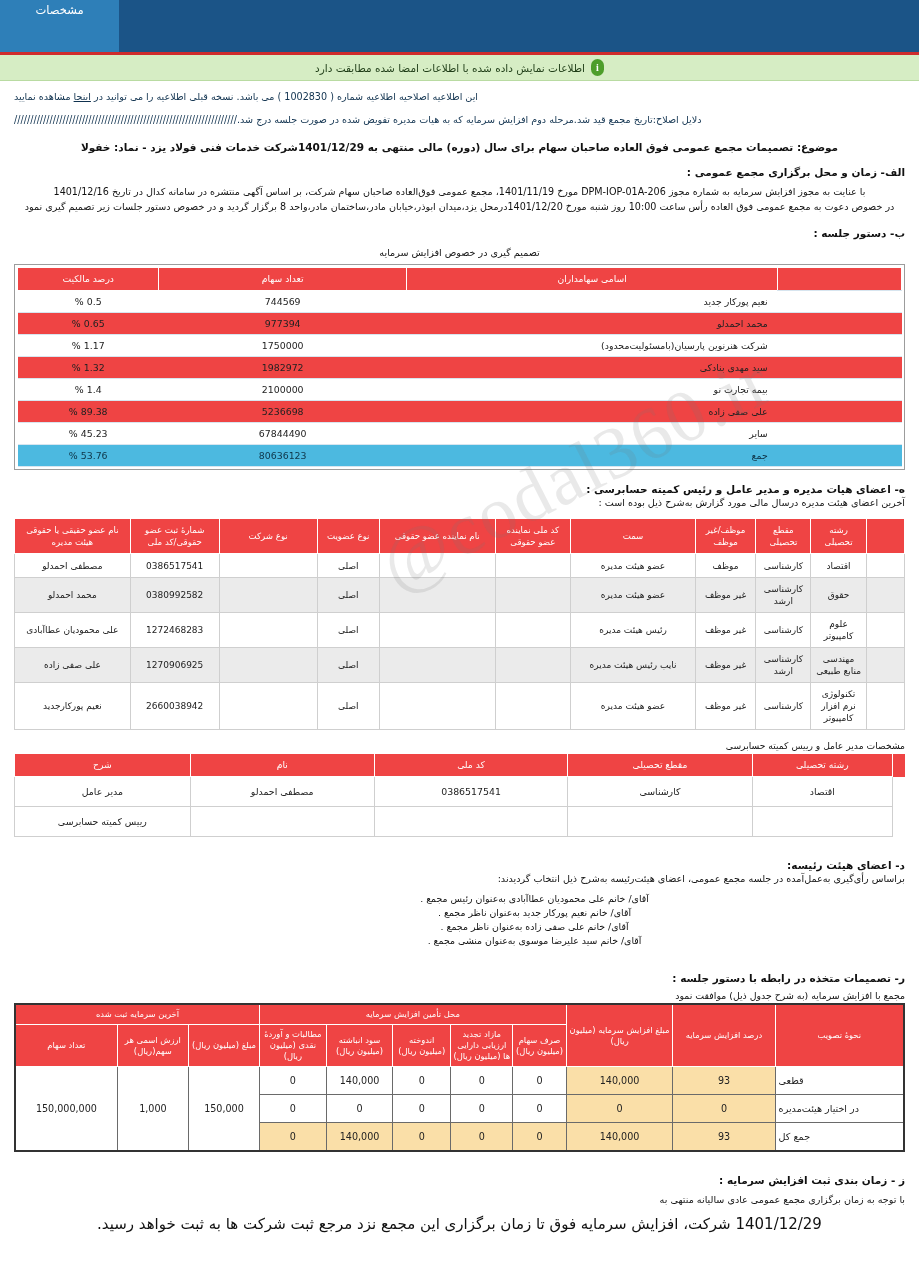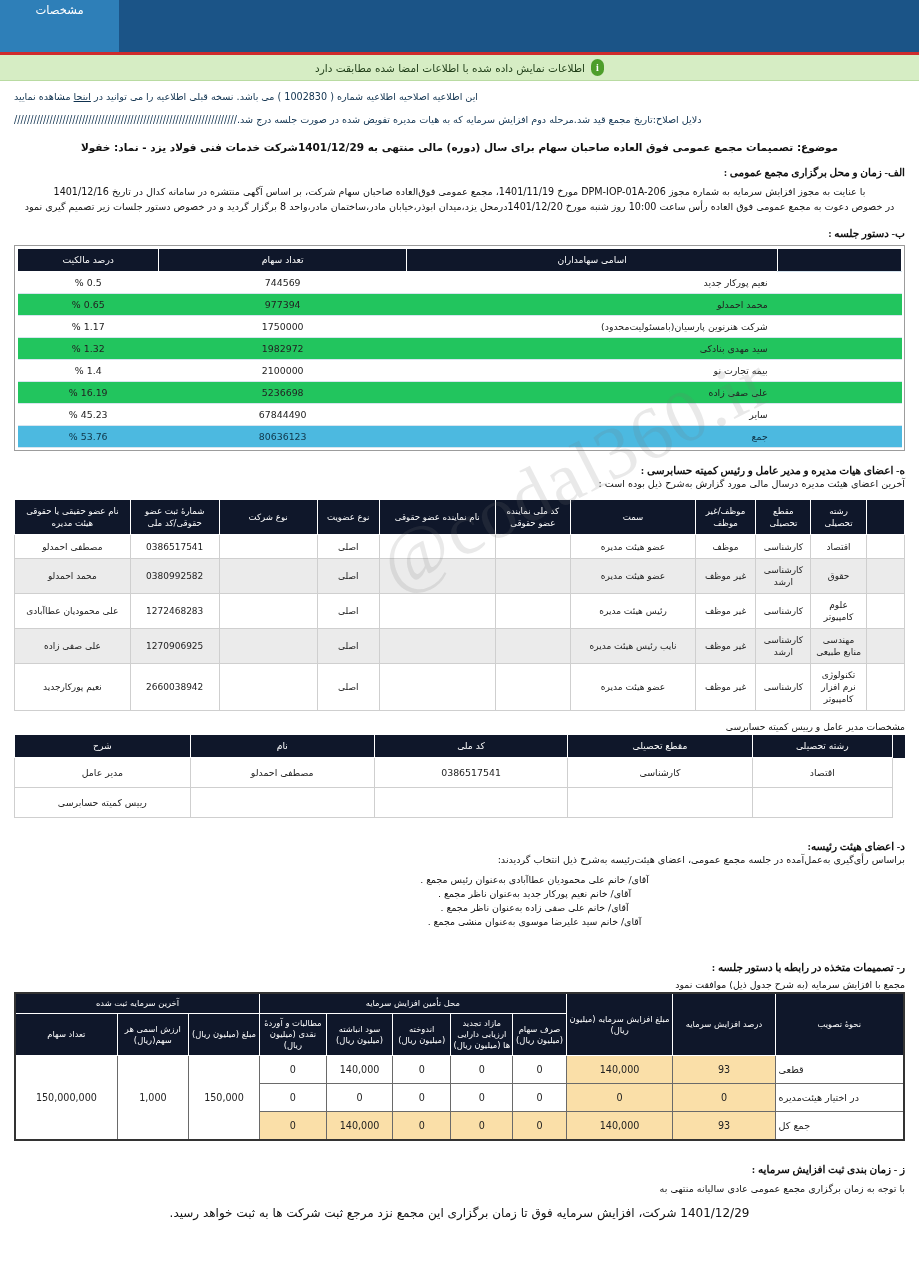--- a/index.html
+++ b/index.html
@@ -118,21 +118,20 @@
     color: #111;
     margin-top: 14px;
   }
 
   .sec-head {
     font-size: 10.5px;
     font-weight: bold;
     color: #111;
     text-align: right;
     margin: 13px 0 6px 0;
-    font-family: Liberation Serif, serif;
   }
   .sec-head.tight { margin-bottom: 2px; }
   .sec-sub {
     font-size: 9.6px;
     color: #111;
     text-align: right;
     margin: 0 0 4px 0;
   }
   .body-line {
     font-size: 9.6px;
@@ -161,40 +160,40 @@
     width: 100%;
     font-size: 9.4px;
   }
   .tbl-wrap {
     border: 1px solid #9c9c9c;
     padding: 2px;
     background: #ffffff;
     margin-top: 4px;
   }
   th {
-    background: #0f172a;
+    background: #ef4444;
     color: #ffffff;
     font-weight: normal;
     padding: 5px 4px;
     border: 1px solid #ffffff;
     text-align: center;
     line-height: 12px;
     font-size: 9.2px;
   }
   td {
     border-bottom: 1px solid #d7e5ef;
     padding: 4px 6px;
     text-align: center;
     color: #222;
     height: 13px;
   }
 
   
   .tbl-shareholders td.name-cell { text-align: right; padding-right: 10px; }
-  .tbl-shareholders tr.alt td { background: #22c55e; }
+  .tbl-shareholders tr.alt td { background: #ef4444; }
   .tbl-shareholders tr.total td {
     background: #4cb9e0;
     color: #0f3548;
   }
   .tbl-shareholders td.gutter, .tbl-shareholders th.gutter { width: 18px; border-bottom: 1px solid #d7e5ef; }
 
   
   .tbl-board td {
     border: 1px solid #cfcfcf;
     line-height: 12px;
@@ -236,21 +235,21 @@
   .tbl-capital td.label-cell { text-align: left; }
 
   .footer-note {
     font-size: 9.6px;
     line-height: 15px;
     color: #111;
     text-align: right;
     margin-top: 4px;
   }
   .footer-para {
-    font-size: 12px;
+    font-size: 15px;
     line-height: 15px;
     color: #111;
     text-align: center;
     margin-top: 2px;
   }
   .mini-caption {
     font-size: 9.2px;
     color: #111;
     text-align: right;
     margin: 10px 0 2px 0;
@@ -287,20 +286,21 @@
 
   <p class="para slashes">دلایل اصلاح:تاریخ مجمع قید شد.مرحله دوم افزایش سرمایه که به هیات مدیره تفویض شده در صورت جلسه درج شد./////////////////////////////////////////////////////////////////////</p>
 
   <p class="subject">موضوع: تصمیمات مجمع عمومی فوق العاده صاحبان سهام برای سال (دوره) مالی منتهی به 1401/12/29شرکت خدمات فنی فولاد یزد - نماد: خفولا</p>
 
   <p class="sec-head">الف- زمان و محل برگزاری مجمع عمومی :</p>
   <p class="body-line center-ish">با عنایت به مجوز افزایش سرمایه به شماره مجوز DPM-IOP-01A-206 مورخ 1401/11/19، مجمع عمومی فوق‌العاده صاحبان سهام شرکت، بر اساس آگهی منتشره در سامانه کدال در تاریخ 1401/12/16</p>
   <p class="body-line center-ish">در خصوص دعوت به مجمع عمومی فوق العاده رأس ساعت 10:00 روز شنبه مورخ 1401/12/20درمحل یزد،میدان ابوذر،خیابان مادر،ساختمان مادر،واحد 8  برگزار گردید و در خصوص دستور جلسات زیر تصمیم گیری نمود</p>
 
   <p class="sec-head">ب- دستور جلسه :</p>
+  <p class="body-line center-ish">تصمیم گیری در خصوص افزایش سرمایه</p>
 
   <div class="tbl-wrap">
     <table class="tbl-shareholders">
       <thead>
         <tr>
           <th class="gutter"></th>
           <th style="width:42%">اسامی سهامداران</th>
           <th style="width:28%">تعداد سهام</th>
           <th style="width:16%">درصد مالکیت</th>
         </tr>
@@ -333,21 +333,21 @@
         <tr>
           <td class="gutter"></td>
           <td class="name-cell">بیمه تجارت نو</td>
           <td>2100000</td>
           <td>1.4 %</td>
         </tr>
         <tr class="alt">
           <td class="gutter"></td>
           <td class="name-cell">علی صفی زاده</td>
           <td>5236698</td>
-          <td>16.19 %</td>
+          <td>89.38 %</td>
         </tr>
         <tr>
           <td class="gutter"></td>
           <td class="name-cell">سایر</td>
           <td>67844490</td>
           <td>45.23 %</td>
         </tr>
         <tr class="total">
           <td class="gutter"></td>
           <td class="name-cell">جمع</td>
@@ -480,21 +480,21 @@
 
   <p class="sec-head tight" style="margin-top:22px">د- اعضای هیئت رئیسه:</p>
   <p class="sec-sub">براساس رأی‌گیری به‌عمل‌آمده در جلسه مجمع عمومی، اعضای هیئت‌رئیسه به‌شرح ذیل انتخاب گردیدند:</p>
   <ul class="indent-list">
     <li>آقای/ خانم  علی محمودیان عطاآبادی  به‌عنوان رئیس مجمع .</li>
     <li>آقای/ خانم  نعیم پورکار جدید  به‌عنوان ناظر مجمع .</li>
     <li>آقای/ خانم  علی صفی زاده  به‌عنوان ناظر مجمع .</li>
     <li>آقای/ خانم  سید علیرضا موسوی  به‌عنوان منشی مجمع .</li>
   </ul>
 
-  <p class="sec-head" style="margin-top:32px">ر- تصمیمات متخذه در رابطه با دستور جلسه :</p>
+  <p class="sec-head" style="margin-top:24px">ر- تصمیمات متخذه در رابطه با دستور جلسه :</p>
   <p class="right-note">مجمع با افزایش سرمایه (به شرح جدول ذیل) موافقت نمود</p>
 
   <table class="tbl-capital">
     <thead>
       <tr>
         <th rowspan="2" style="width:14.5%">نحوهٔ تصویب</th>
         <th rowspan="2" style="width:11.5%">درصد افزایش سرمایه</th>
         <th rowspan="2" style="width:12%">مبلغ  افزایش سرمایه (میلیون ریال)</th>
         <th colspan="5">محل تأمین  افزایش سرمایه</th>
         <th colspan="3">آخرین سرمایه ثبت شده</th>

